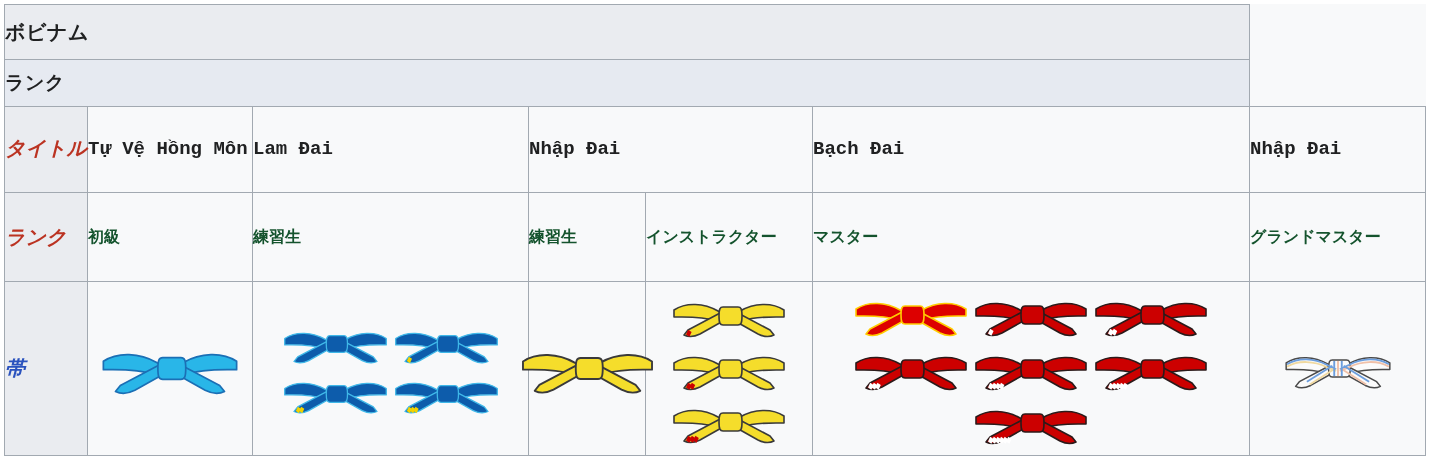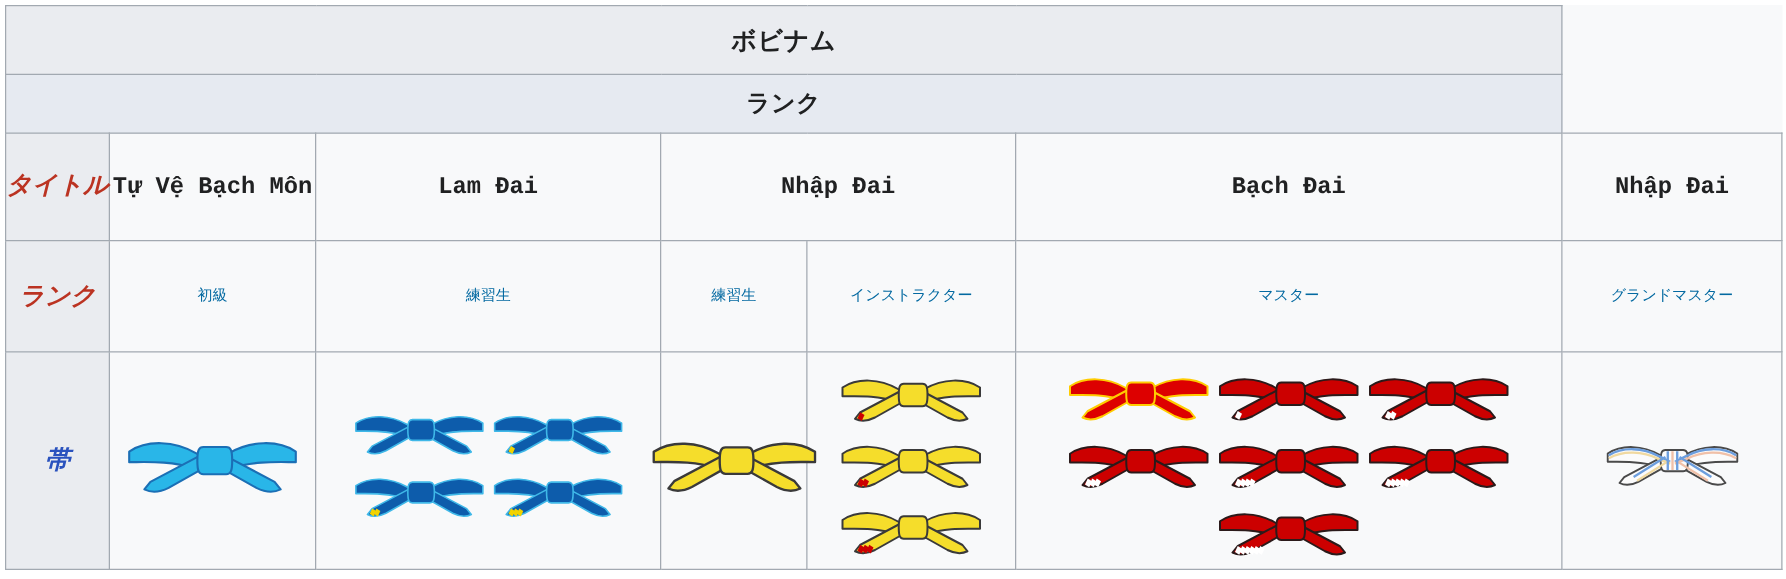--- a/index.html
+++ b/index.html
@@ -25,21 +25,21 @@
   table.rank-table {
     border-collapse: collapse;
     width: 1421px;
     table-layout: fixed;
     background: #f8f9fa;
   }
   table.rank-table td, table.rank-table th {
     border: 1px solid #a2a9b1;
     padding: 0;
     vertical-align: middle;
-    text-align: center;
+    text-align: left;
   }
 
   
   .tbl-title {
     background: #eaecf0;
     height: 54px;
     font-size: 20px;
     font-weight: bold;
     color: #202122;
     letter-spacing: .5px;
@@ -74,24 +74,25 @@
     font-size: 19px;
     font-weight: bold;
     color: #202122;
     line-height: 1.3;
     padding: 0 6px;
   }
 
   
   .rank-row td { height: 88px; }
   .jrank {
-    font-size: 12px;
-    color: #0369a1;
+    font-size: 16px;
+    color: #14532d;
     line-height: 1.45;
     padding: 0 6px;
+    font-weight: bold;
   }
 
   
   .belt-row td { height: 173px; }
   .belt-cell {
     padding: 6px 4px;
   }
   .belt-group {
     display: flex;
     flex-wrap: wrap;
@@ -127,21 +128,21 @@
       </tr>
       <tr>
         <td class="tbl-subtitle" colspan="6">ランク</td>
       </tr>
 
       <tr class="title-row">
         <td class="rowhead">
           <span>タイトル</span>
         </td>
         <td class="vname">
-          <span>Tự Vệ Bạch Môn</span>
+          <span>Tự Vệ Hồng Môn</span>
         </td>
         <td class="vname">
           <span>Lam Đai</span>
         </td>
         <td class="vname" colspan="2">
           <span>Nhập Đai</span>
         </td>
         <td class="vname">
           <span>Bạch Đai</span>
         </td>

